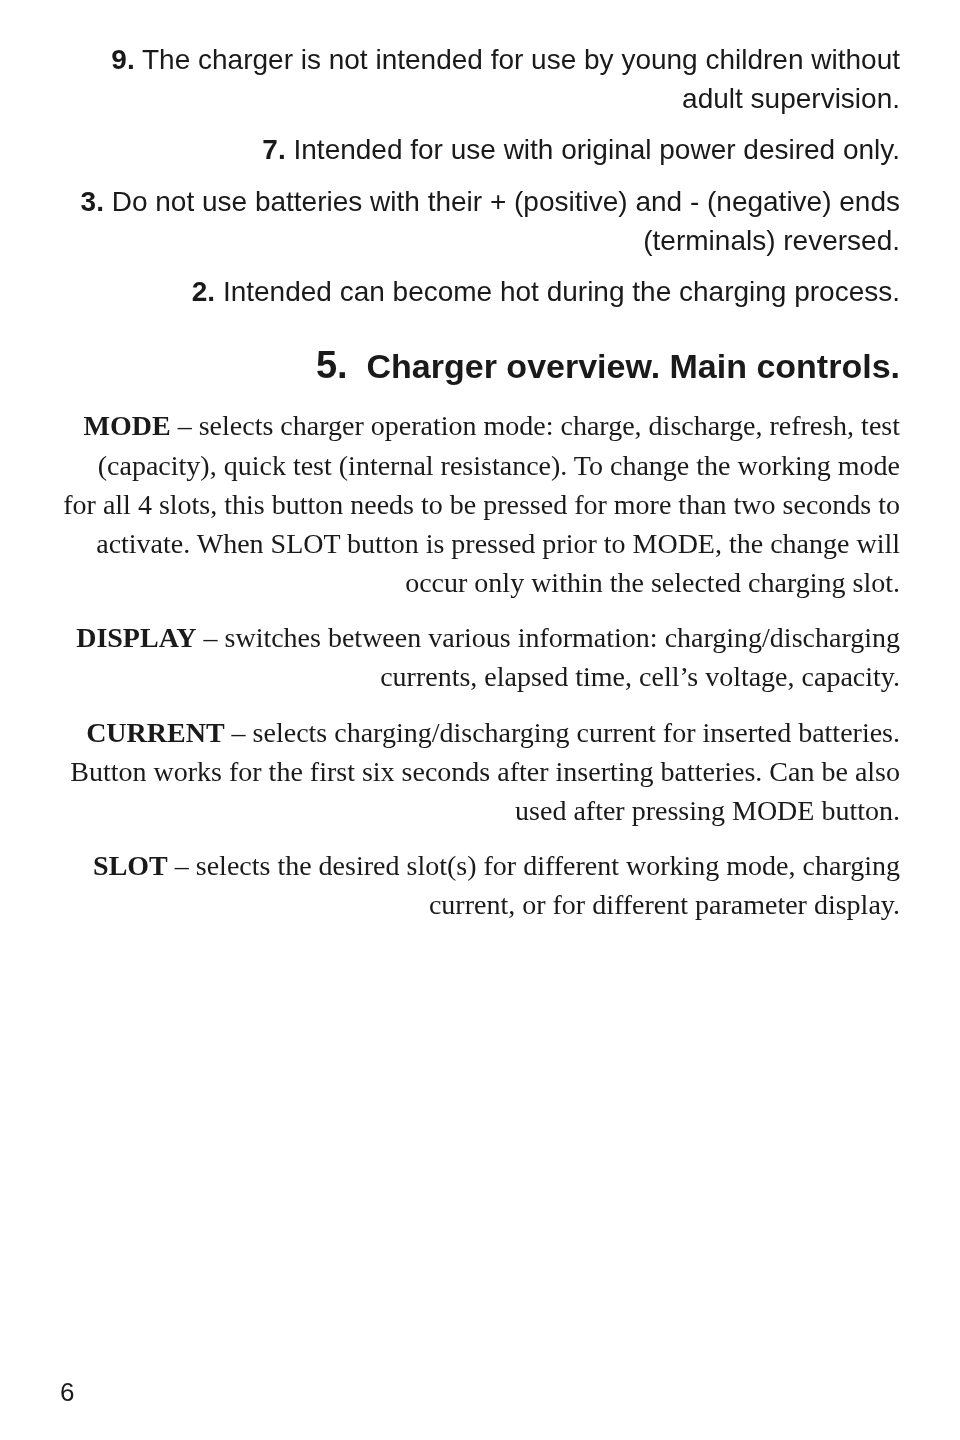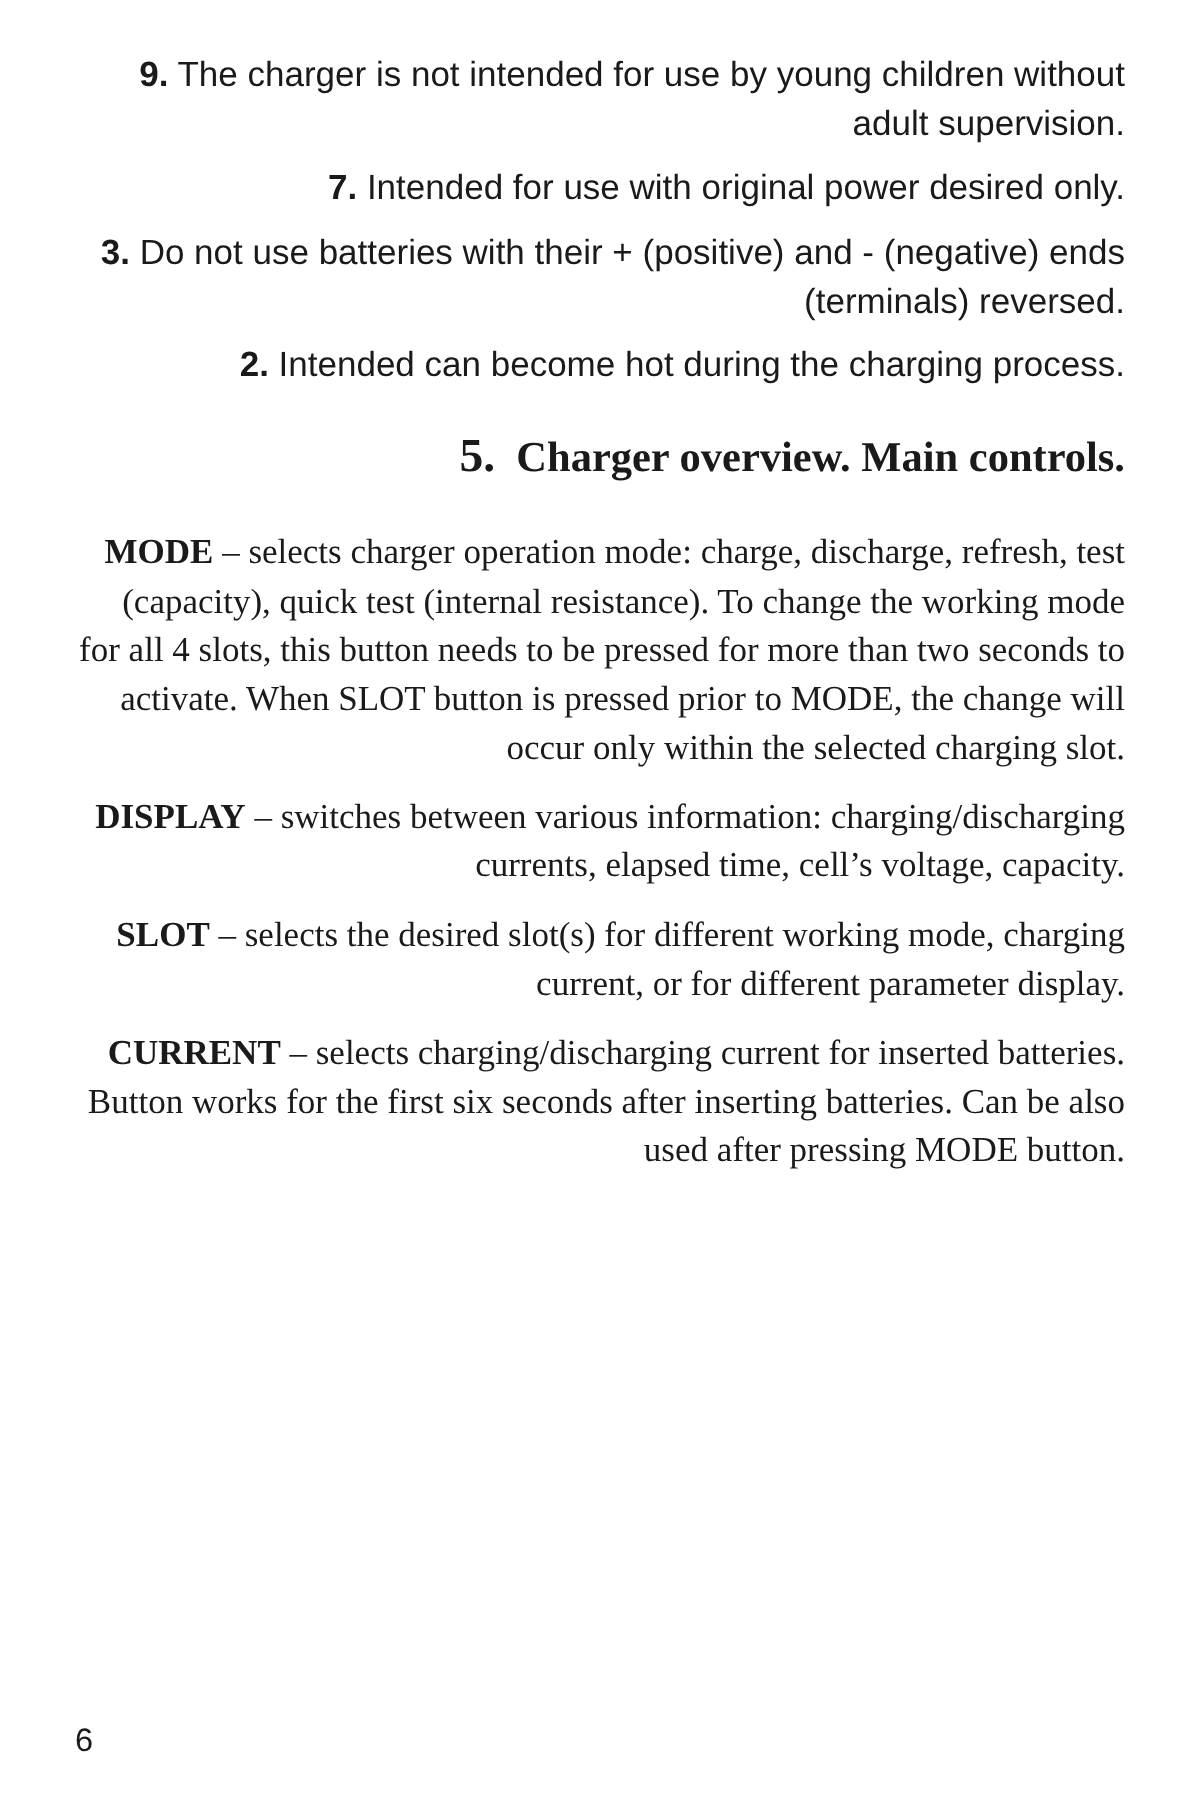--- a/index.html
+++ b/index.html
@@ -25,22 +25,21 @@
     }
 
     .numbered-item {
       margin-bottom: 12px;
     }
 
     .section-heading {
       font-size: 34px;
       font-weight: bold;
       margin-top: 28px;
-      margin-bottom: 30px;
-      font-family: Liberation Serif, serif;
+      margin-bottom: 14px;
     }
 
     .section-heading .section-number {
       font-size: 38px;
     }
 
     .body-paragraph {
       margin-bottom: 16px;
       font-family: Liberation Serif, serif;
     }
@@ -89,22 +88,22 @@
 
   <div class="body-paragraph">
     <span class="bold-term">MODE</span><span> – selects charger operation mode: charge, discharge, refresh, test (capacity), quick test (internal resistance). To change the working mode for all 4 slots, this button needs to be pressed for more than two seconds to activate. When SLOT button is pressed prior to MODE, the change will occur only within the selected charging slot.</span>
   </div>
 
   <div class="body-paragraph">
     <span class="bold-term">DISPLAY</span><span> – switches between various information: charging/discharging currents, elapsed time, cell’s voltage, capacity.</span>
   </div>
 
   <div class="body-paragraph">
-    <span class="bold-term">SLOT</span><span> – selects the desired slot(s) for different working mode, charging current, or for different parameter display.</span>
+    <span class="bold-term">CURRENT</span><span> – selects charging/discharging current for inserted batteries. Button works for the first six seconds after inserting batteries. Can be also used after pressing MODE button.</span>
   </div>
 
   <div class="body-paragraph">
-    <span class="bold-term">CURRENT</span><span> – selects charging/discharging current for inserted batteries. Button works for the first six seconds after inserting batteries. Can be also used after pressing MODE button.</span>
+    <span class="bold-term">SLOT</span><span> – selects the desired slot(s) for different working mode, charging current, or for different parameter display.</span>
   </div>
 
 </div>
 
 <div class="page-number">6</div>
 
 </body></html>

